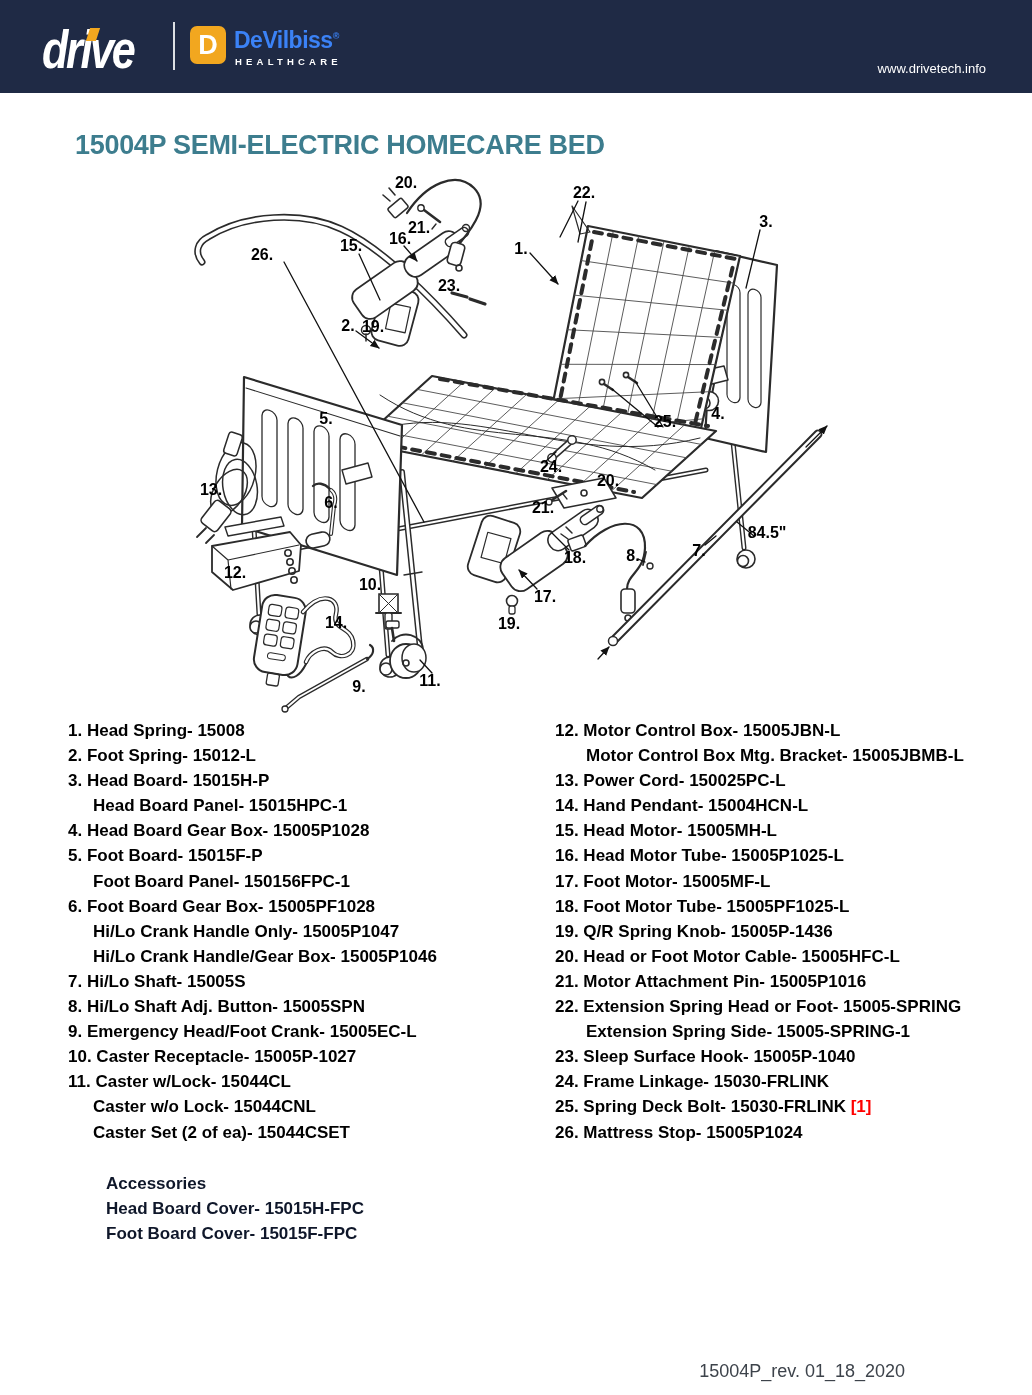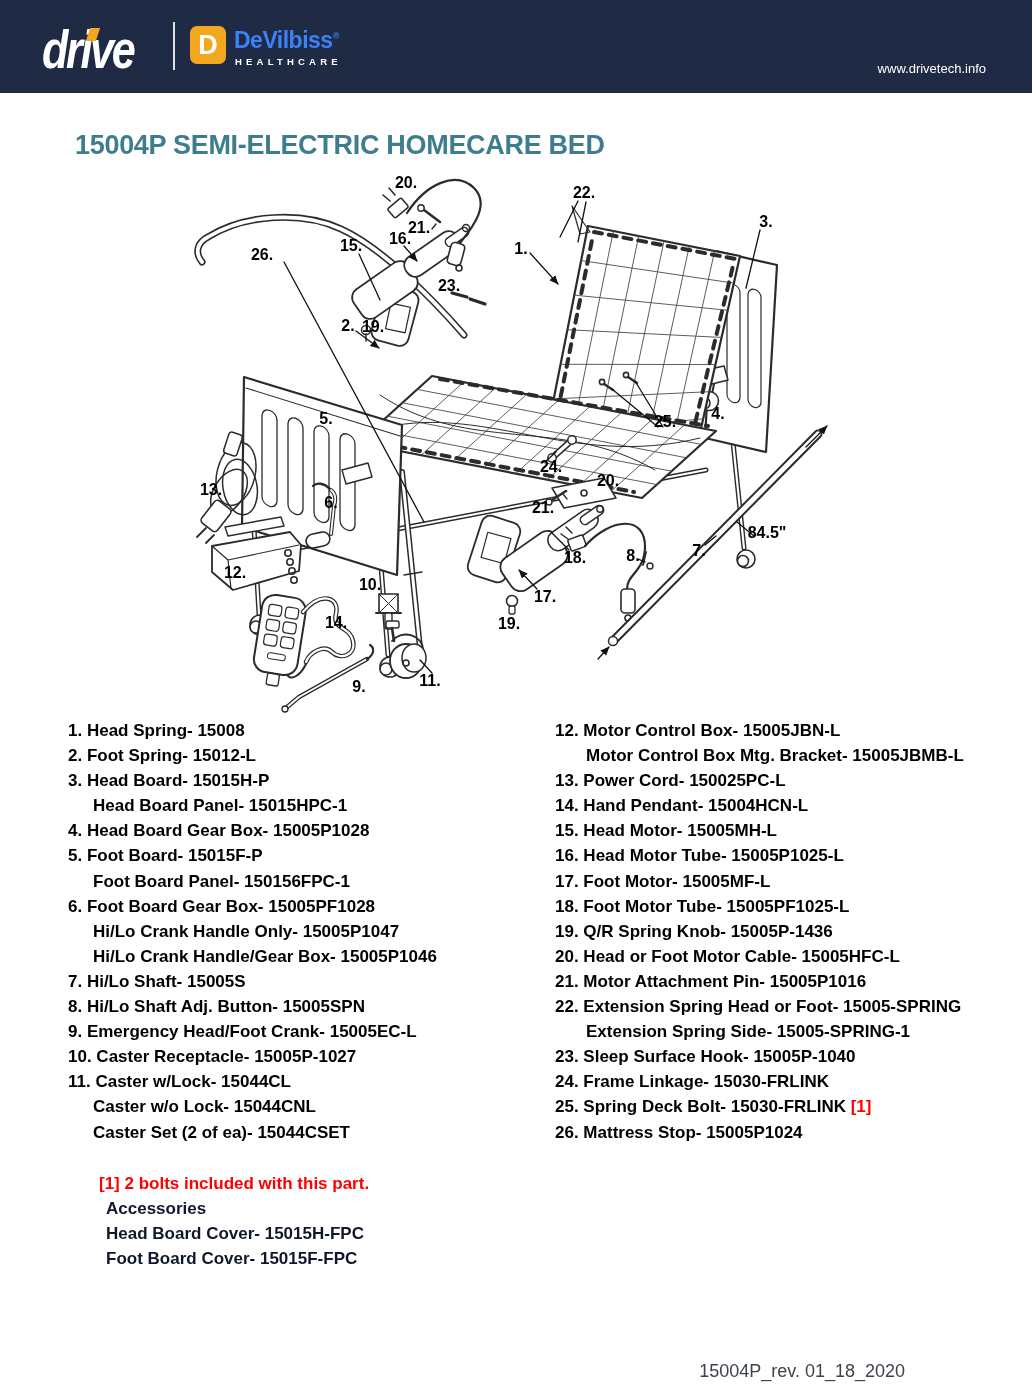--- a/index.html
+++ b/index.html
@@ -411,21 +411,20 @@
       <div class="pl"><span>21. Motor Attachment Pin- 15005P1016</span></div>
       <div class="pl"><span>22. Extension Spring Head or Foot- 15005-SPRING</span></div>
       <div class="pl ind"><span>Extension Spring Side- 15005-SPRING-1</span></div>
       <div class="pl"><span>23. Sleep Surface Hook- 15005P-1040</span></div>
       <div class="pl"><span>24. Frame Linkage- 15030-FRLINK</span></div>
       <div class="pl"><span>25. Spring Deck Bolt- 15030-FRLINK </span><span class="red">[1]</span></div>
       <div class="pl"><span>26. Mattress Stop- 15005P1024</span></div>
     </div>
 
   <div class="notes">
-    <div class="note-red">[1] 2 bolts included with this part.</div>
     <div id="notes-lines">
         <div class="note-line">Accessories</div>
         <div class="note-line">Head Board Cover- 15015H-FPC</div>
         <div class="note-line">Foot Board Cover- 15015F-FPC</div>
       </div>
   </div>
 
   <div class="footer-rev">15004P_rev. 01_18_2020</div>
 </div>
 

